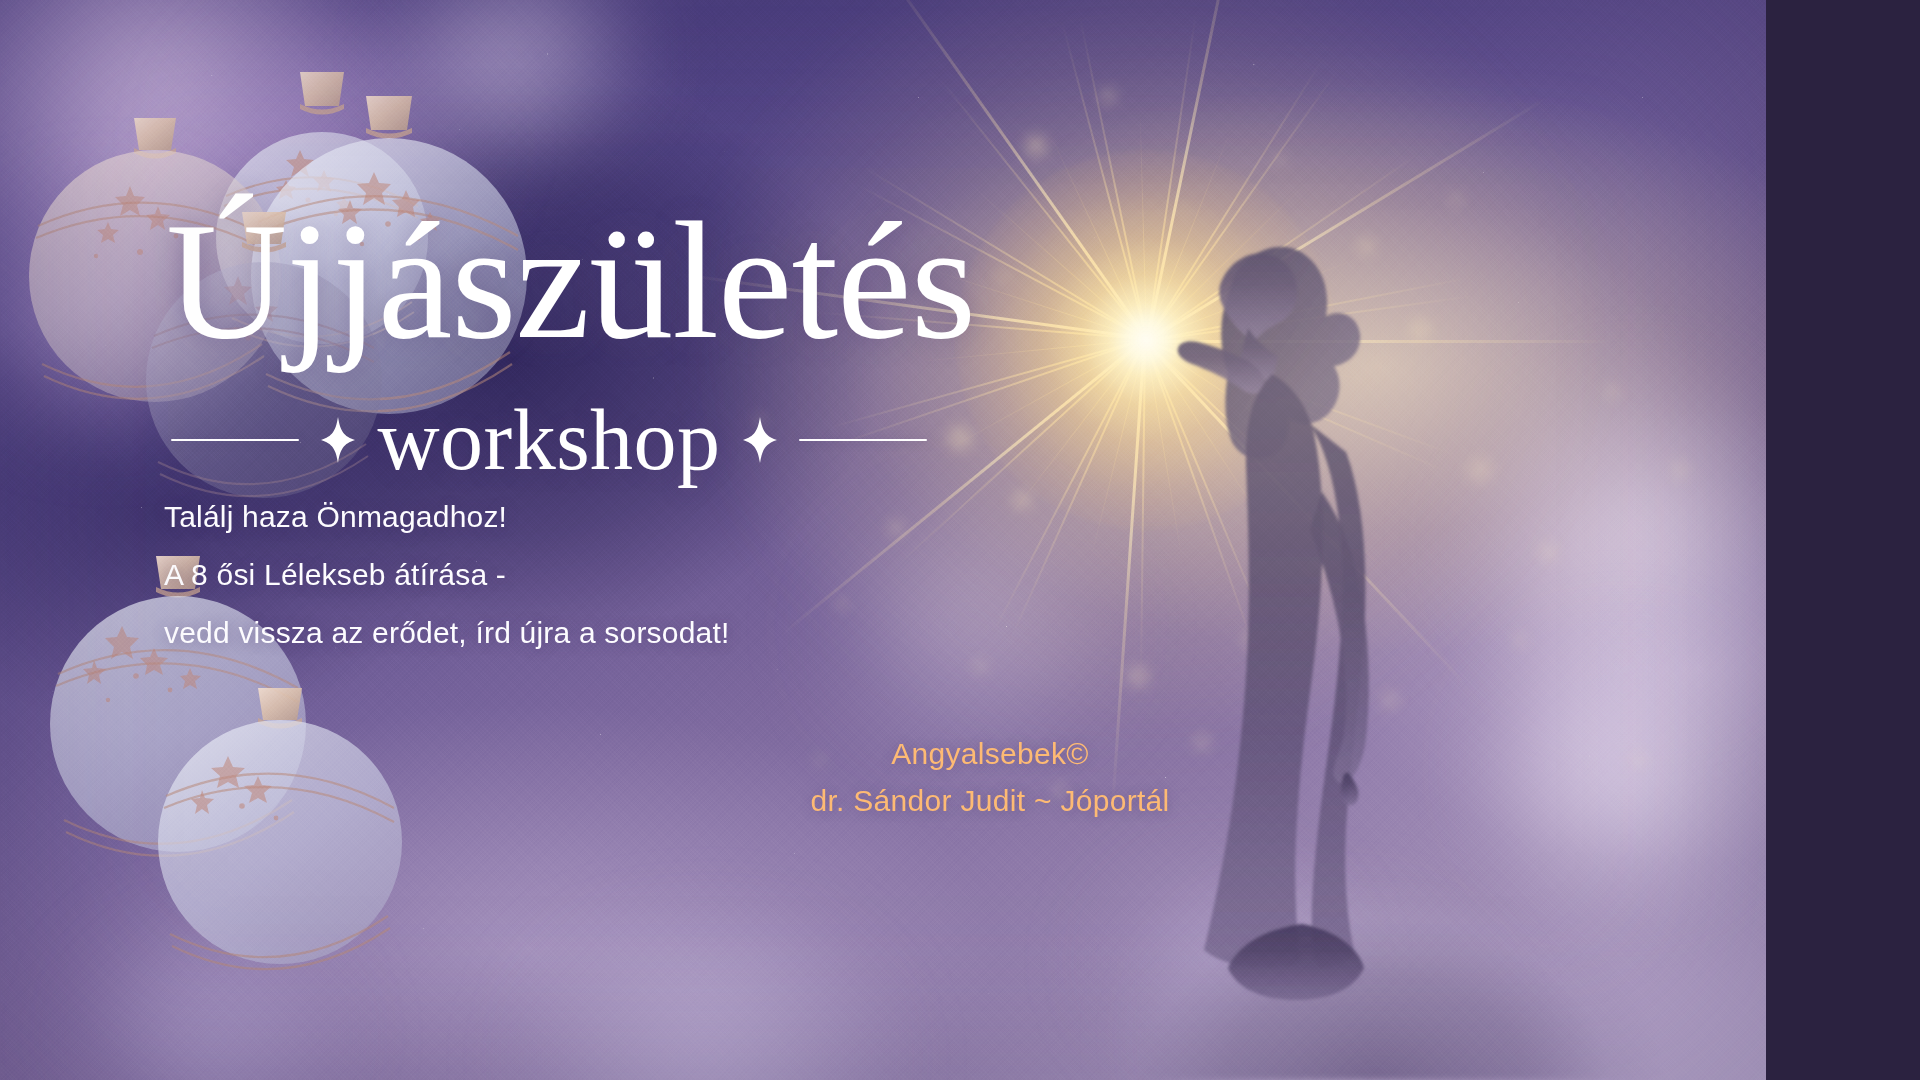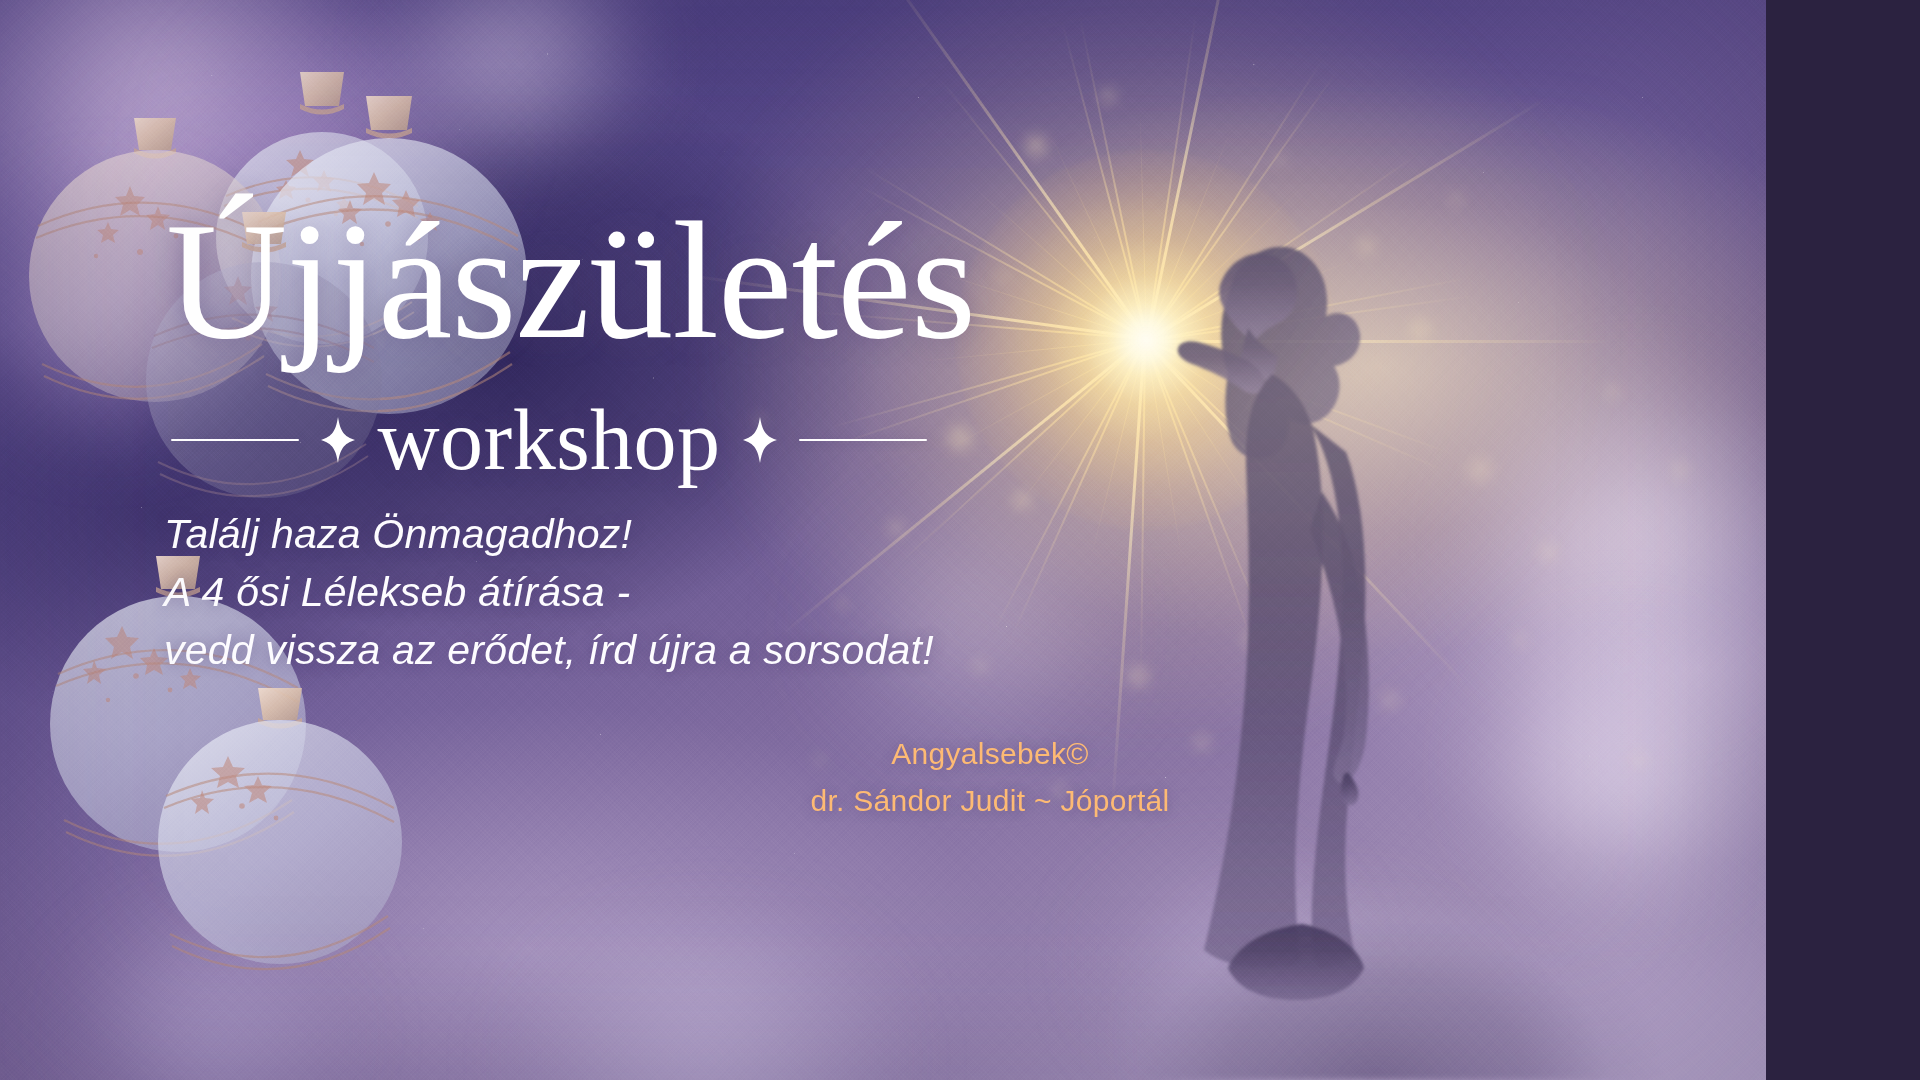--- a/index.html
+++ b/index.html
@@ -173,26 +173,25 @@
   .ws-spark{ flex:0 0 auto; width:34px; height:46px; }
   .ws-word{
     font-family:"Liberation Serif", serif;
     font-size:86px; line-height:1; color:#fff;
     letter-spacing:.5px;
     text-shadow:0 2px 20px rgba(70,52,110,.35);
     white-space:nowrap;
   }
 
   .body-block{
-    position:absolute; left:164px; top:505px;
-    font-size:41px; line-height:58px;
+    position:absolute; left:164px; top:488px;
+    font-size:30px; line-height:58px;
     color:#fdfcff; font-weight:300;
     letter-spacing:.2px;
     text-shadow:0 1px 14px rgba(70,52,110,.42);
-    font-style:italic;
   }
   .body-line{ white-space:nowrap; }
 
   .footer{
     position:absolute; left:520px; top:730px; width:940px;
     text-align:center;
     font-size:30px; line-height:47px;
     color:#fdba74; font-weight:300; letter-spacing:.3px;
     text-shadow:0 1px 12px rgba(80,62,124,.42);
   }
@@ -574,21 +573,21 @@
       <span class="ws-spark">
         <svg viewBox="0 0 34 46">
             <path d="M17 0 C19.4 14.4 22.6 19.2 34 23 C22.6 26.8 19.4 31.6 17 46 C14.6 31.6 11.4 26.8 0 23 C11.4 19.2 14.6 14.4 17 0 Z" fill="#ffffff"></path>
           </svg>
       </span>
       <span class="ws-rule"></span>
     </div>
 
     <div class="body-block">
       <div class="body-line">Találj haza Önmagadhoz!</div>
-      <div class="body-line">A 4 ősi Lélekseb átírása -</div>
+      <div class="body-line">A 8 ősi Lélekseb átírása -</div>
       <div class="body-line">vedd vissza az erődet, írd újra a sorsodat!</div>
     </div>
 
     <div class="footer">
       <div class="footer-line">Angyalsebek©</div>
       <div class="footer-line">dr. Sándor Judit ~ Jóportál</div>
     </div>
   </div>
 
   <div class="vignette"></div>

